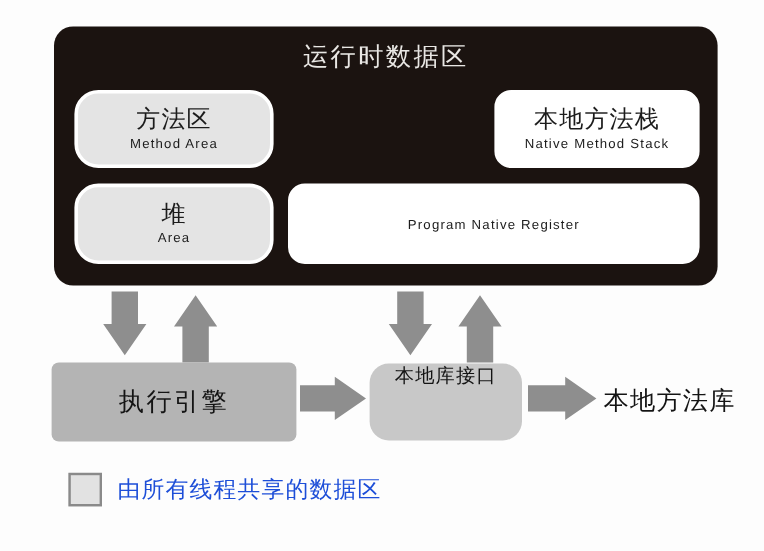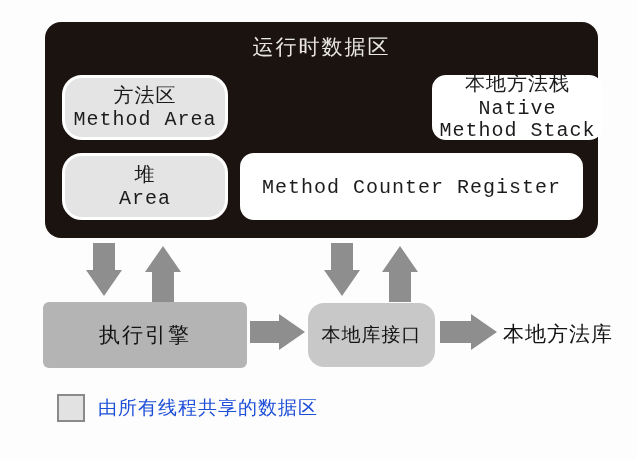--- a/index.html
+++ b/index.html
@@ -17,39 +17,39 @@
     color:#e9e7e4;font-size:21px;letter-spacing:2px;font-weight:normal;
   }
   .rt-box{
     position:absolute;box-sizing:border-box;border:3px solid #ffffff;border-radius:14px;
     display:flex;flex-direction:column;align-items:center;justify-content:center;
     text-align:center;line-height:1.12;
   }
   .rt-box.shared{background:#e4e4e4;border-radius:20px;}
   .rt-box.isolated{background:#ffffff;}
   .zh{font-size:20px;letter-spacing:1px;}
-  .en{font-family:Liberation Mono, monospace;font-size:20px;letter-spacing:1px;margin-top:3px;}
+  .en{font-family:Liberation Sans, sans-serif;font-size:11px;letter-spacing:1px;margin-top:3px;}
   .b1{left:62px;top:75px;width:166px;height:65px;}
   .b2{left:240px;top:75px;width:158px;height:65px;}
-  .b3{left:432px;top:75px;width:171px;height:65px;}
+  .b3{left:412px;top:75px;width:171px;height:65px;}
   .b4{left:62px;top:153px;width:166px;height:67px;}
   .b5{left:240px;top:153px;width:343px;height:67px;}
   
   .arrow-layer{position:absolute;left:0;top:0;width:637px;height:459px;pointer-events:none;}
   .arrow{fill:#8e8e8e;}
   
   .engine-box{
     position:absolute;left:43px;top:302px;width:204px;height:66px;background:#b4b4b4;
     border-radius:6px;display:flex;align-items:center;justify-content:center;
     font-size:21px;letter-spacing:2px;color:#141414;
   }
   .iface-box{
     position:absolute;left:308px;top:303px;width:127px;height:64px;background:#c8c8c8;
-    border-radius:16px;display:flex;align-items:center;justify-content:center;
-    font-size:19px;letter-spacing:1px;color:#141414;
+    border-radius:16px;display:flex;align-items:flex-start;justify-content:center;
+    font-size:16px;letter-spacing:1px;color:#141414;
   }
   .native-lib{
     position:absolute;left:503px;top:320px;width:132px;font-size:21px;letter-spacing:1px;color:#141414;
   }
   
   .legend-item{position:absolute;left:57px;display:flex;align-items:center;}
   .legend-item.l1{top:394px;}
   .legend-item.l2{top:428px;}
   .swatch{width:28px;height:28px;box-sizing:border-box;margin-right:13px;}
   .swatch.shared{background:#e2e2e2;border:2px solid #8a8a8a;}
@@ -70,21 +70,21 @@
   </div>
   <div class="rt-box isolated b3">
     <div class="zh">本地方法栈</div>
     <div class="en">Native Method Stack</div>
   </div>
   <div class="rt-box shared b4">
     <div class="zh">堆</div>
     <div class="en">Area</div>
   </div>
   <div class="rt-box isolated b5">
-    <div class="en">Method Counter Register</div>
+    <div class="en">Program Native Register</div>
   </div>
 
   <svg class="arrow-layer" viewBox="0 0 637 459">
     <polygon class="arrow" points="93,243 115,243 115,270 122,270 104,296 86,270 93,270"></polygon>
     <polygon class="arrow" points="163,246 181,272 174,272 174,302 152,302 152,272 145,272"></polygon>
     <polygon class="arrow" points="331,243 353,243 353,270 360,270 342,296 324,270 331,270"></polygon>
     <polygon class="arrow" points="400,246 418,272 411,272 411,302 389,302 389,272 382,272"></polygon>
     <polygon class="arrow" points="250,321 279,321 279,314 305,332 279,350 279,343 250,343"></polygon>
     <polygon class="arrow" points="440,321 471,321 471,314 497,332 471,350 471,343 440,343"></polygon>
   </svg>

